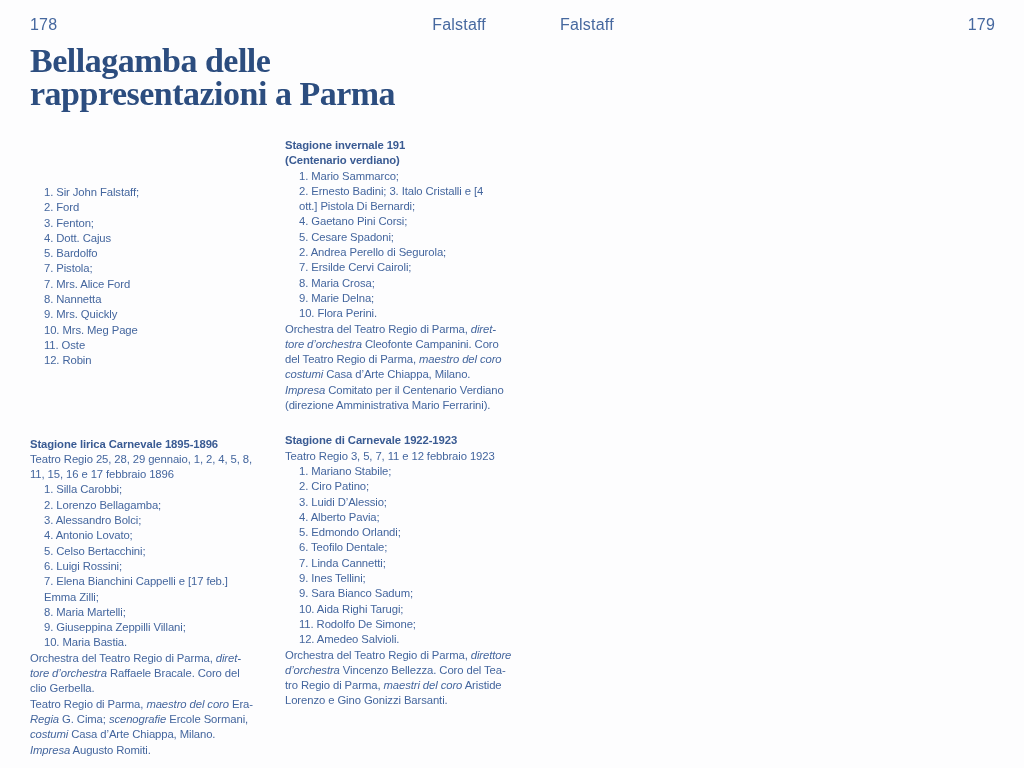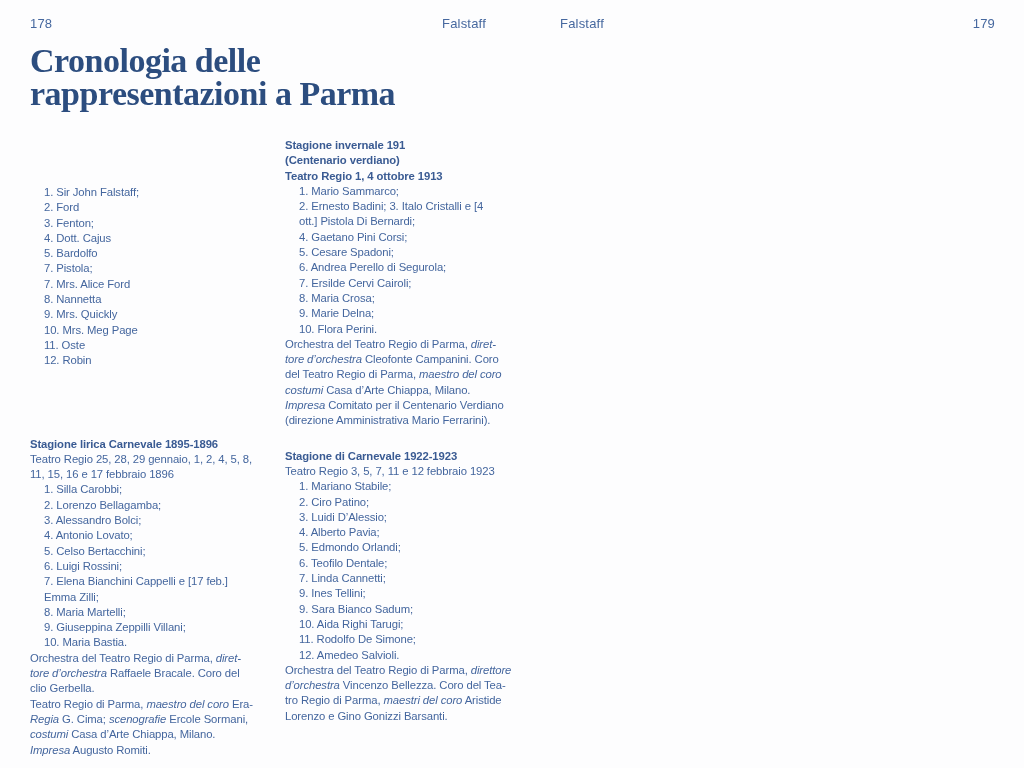--- a/index.html
+++ b/index.html
@@ -5,21 +5,21 @@
   html,body{margin:0;padding:0;}
   body{
     width:1024px;height:768px;position:relative;overflow:hidden;
     background:#fdfdfe;
     font-family:"Liberation Sans",sans-serif;
     color:#44669e;
   }
   .page{position:absolute;top:0;height:768px;width:512px;}
   .page-left{left:0;}
   .page-right{left:512px;}
-  .running-head{position:absolute;top:16px;left:0;right:0;height:14px;font-size:13px;letter-spacing:0.2px;color:#46689f;}
+  .running-head{position:absolute;top:16px;left:0;right:0;height:14px;font-size:16px;letter-spacing:0.2px;color:#46689f;}
   .rh-left{position:absolute;left:30px;top:0;}
   .rh-right-inner{position:absolute;right:26px;top:0;}
   .rh-left-inner{position:absolute;left:48px;top:0;}
   .rh-right{position:absolute;right:29px;top:0;}
   .page-title{
     position:absolute;left:30px;top:44px;margin:0;
     font-family:"Liberation Serif","DejaVu Serif",serif;
     font-weight:600;font-size:34px;line-height:33px;letter-spacing:-0.5px;
     color:#2c4d7f;
   }
@@ -39,21 +39,21 @@
 <body>
 
 <div class="spread">
 
   <div class="page page-left">
     <div class="running-head">
       <span class="rh-left">178</span>
       <span class="rh-right-inner">Falstaff</span>
     </div>
     <h1 class="page-title">
-      <span>Cronologia delle</span><br>
+      <span>Bellagamba delle</span><br>
       <span>rappresentazioni a Parma</span>
     </h1>
     <div class="column col-0">
         <div class="block list">
           <div class="line"><span>1. Sir John Falstaff;</span></div>
           <div class="line"><span>2. Ford</span></div>
           <div class="line"><span>3. Fenton;</span></div>
           <div class="line"><span>4. Dott. Cajus</span></div>
           <div class="line"><span>5. Bardolfo</span></div>
           <div class="line"><span>7. Pistola;</span></div>
@@ -92,29 +92,28 @@
           <div class="line"><span>Teatro Regio di Parma, </span><em>maestro del coro</em><span> Era-</span></div>
           <div class="line"><em>Regia</em><span> G. Cima; </span><em>scenografie</em><span> Ercole Sormani,</span></div>
           <div class="line"><em>costumi</em><span> Casa d’Arte Chiappa, Milano.</span></div>
           <div class="line"><em>Impresa</em><span> Augusto Romiti.</span></div>
         </div>
       </div>
     <div class="column col-1">
         <div class="block heading">
           <div class="line"><span>Stagione invernale 191</span></div>
           <div class="line"><span>(Centenario verdiano)</span></div>
-          <div class="line"><span>Teatro Regio 1, 4 ottobre 1913</span></div>
         </div>
         <div class="block list">
           <div class="line"><span>1. Mario Sammarco;</span></div>
           <div class="line"><span>2. Ernesto Badini; 3. Italo Cristalli e [4</span></div>
           <div class="line"><span>ott.] Pistola Di Bernardi;</span></div>
           <div class="line"><span>4. Gaetano Pini Corsi;</span></div>
           <div class="line"><span>5. Cesare Spadoni;</span></div>
-          <div class="line"><span>6. Andrea Perello di Segurola;</span></div>
+          <div class="line"><span>2. Andrea Perello di Segurola;</span></div>
           <div class="line"><span>7. Ersilde Cervi Cairoli;</span></div>
           <div class="line"><span>8. Maria Crosa;</span></div>
           <div class="line"><span>9. Marie Delna;</span></div>
           <div class="line"><span>10. Flora Perini.</span></div>
         </div>
         <div class="block para">
           <div class="line"><span>Orchestra del Teatro Regio di Parma, </span><em>diret-</em></div>
           <div class="line"><em>tore d’orchestra</em><span> Cleofonte Campanini. Coro</span></div>
           <div class="line"><span>del Teatro Regio di Parma, </span><em>maestro del coro</em></div>
           <div class="line"><em>costumi</em><span> Casa d’Arte Chiappa, Milano.</span></div>

